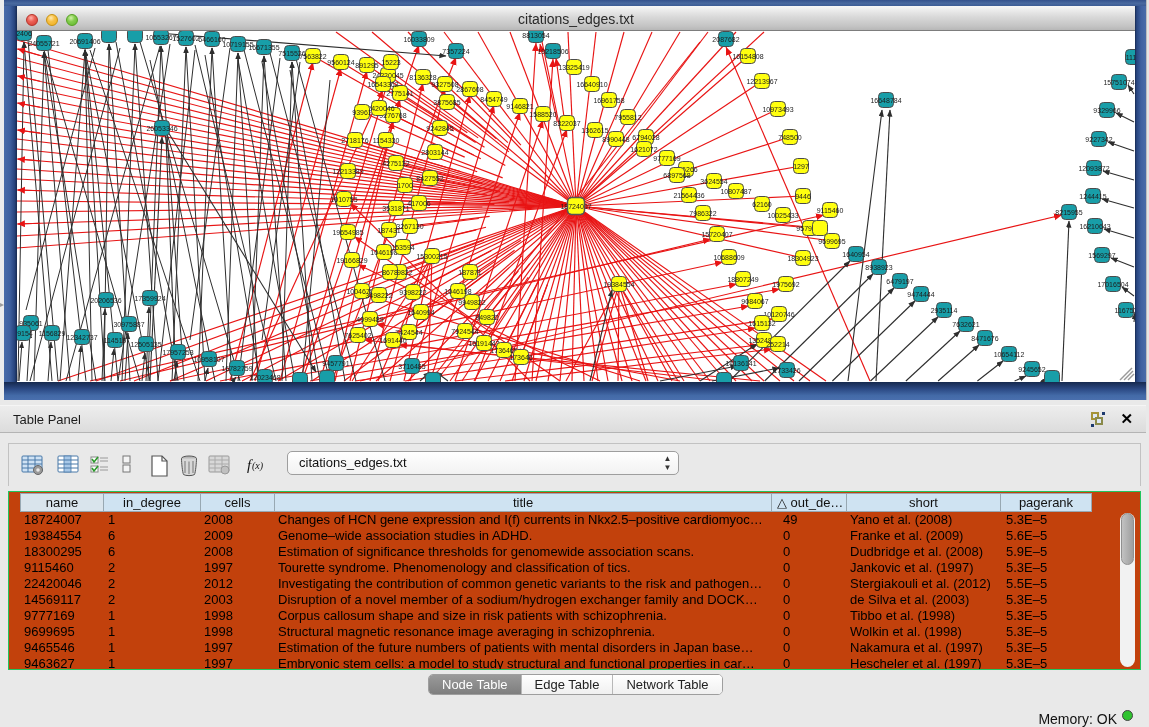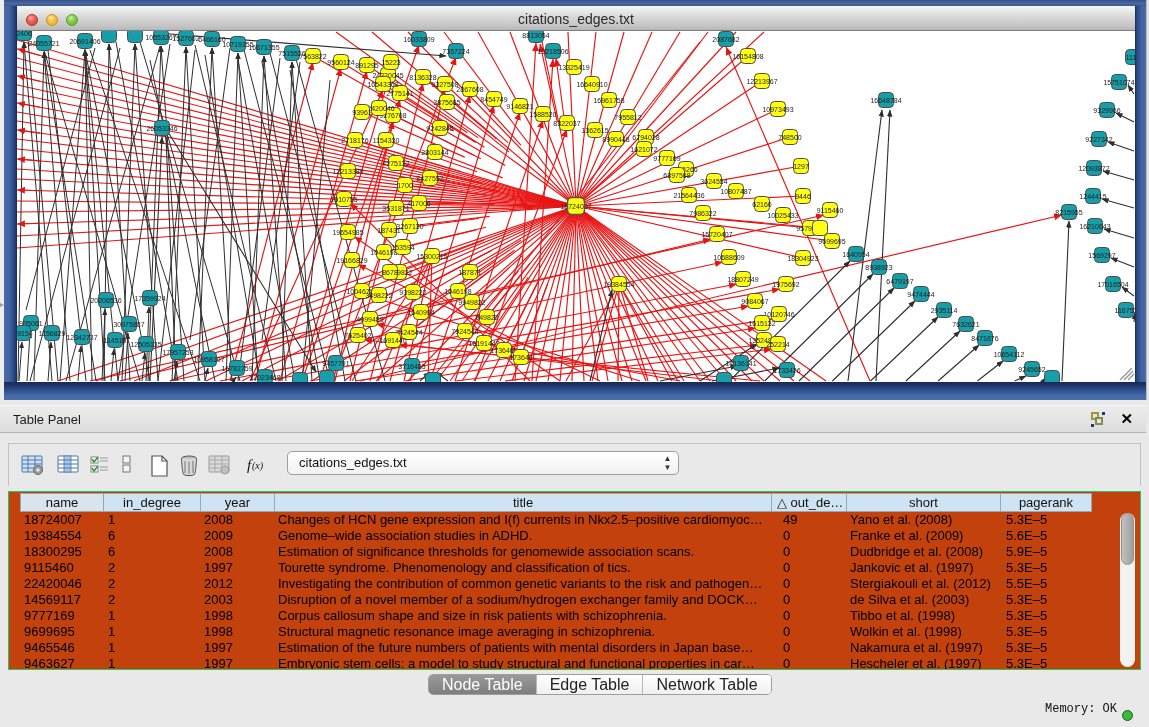--- a/index.html
+++ b/index.html
@@ -45,26 +45,26 @@
 #thead .h6 { left:981px; width:91px; }
 #tbody { position:absolute; left:11px; top:20px; width:1083px; }
 .trow { position:relative; height:16px; font-size:13px; color:#000; white-space:nowrap; }
 .trow span { position:absolute; top:0; }
 .c0 { left:4px; } .c1 { left:88px; } .c2 { left:184px; } .c3 { left:258px; }
 .c4 { left:757px;margin-left:6px; } .c5 { left:830px; } .c6 { left:986px;text-align:center; }
 #vscroll { position:absolute; right:5px; top:21px; width:15px; height:154px; background:#f2f2f2; border-radius:8px; }
 #vthumb { position:absolute; left:1px; top:0px; width:13px; height:52px; background:linear-gradient(90deg,#c2c2c2,#9e9e9e); border:1px solid #909090; border-radius:7px; }
 
 #tabs { position:absolute; left:428px; top:274px; height:21px; display:flex; border:1px solid #9e9e9e; border-radius:5px; overflow:hidden; background:#fff; }
-.tab { font-size:16px; color:#222; line-height:20px; padding:0 13px; border-left:1px solid #b8b8b8; background:linear-gradient(#ffffff,#f0f0f0); }
+.tab { font-size:13px; color:#222; line-height:20px; padding:0 13px; border-left:1px solid #b8b8b8; background:linear-gradient(#ffffff,#f0f0f0); }
 .tab:first-child { border-left:none; }
 .tab.sel { background:linear-gradient(#9a9a9a,#7e7e7e); color:#fff; }
 
 #status { position:absolute; left:0; top:300px; width:1149px; height:27px; background:#e9e9e9; }
-#mem { position:absolute; right:32px; top:2px; font-size:12px; color:#111;font-family:Liberation Mono, monospace; }
+#mem { position:absolute; right:32px; top:11px; font-size:14px; color:#111; }
 #memdot { position:absolute; right:16px; top:10px; width:11px; height:11px; border-radius:50%; background:#2fc32f; border:1px solid #444; }
 </style></head>
 <body>
 <div id="page">
   <div id="appwin">
     <div id="topstrip"></div>
     <div id="frameL"></div>
       <div id="frameR"></div>
       <div id="frameB"></div>
     <div id="titlebar">
@@ -722,21 +722,21 @@
 
 <text x="228" y="18" font-family="Liberation Serif, serif" font-style="italic" font-size="15" fill="#111">f</text>
 <text x="233" y="17" font-family="Liberation Serif, serif" font-style="italic" font-size="10" fill="#111">(x)</text>
 </svg></div>
       <div id="dropdown">citations_edges.txt<div class="stepper">▲<br>▼</div></div>
     </div>
     <div id="tbl">
       <div id="thead">
         <span class="h0">name</span>
           <span class="h1">in_degree</span>
-          <span class="h2">year</span>
+          <span class="h2">cells</span>
         <span class="h3">title</span>
           <span class="h4">△ out_de…</span>
           <span class="h5">short</span>
           <span class="h6">pagerank</span>
       </div>
       <div id="tbody">
           <div class="trow">
             <span class="c0">18724007</span>
             <span class="c1">1</span>
             <span class="c2">2008</span>

